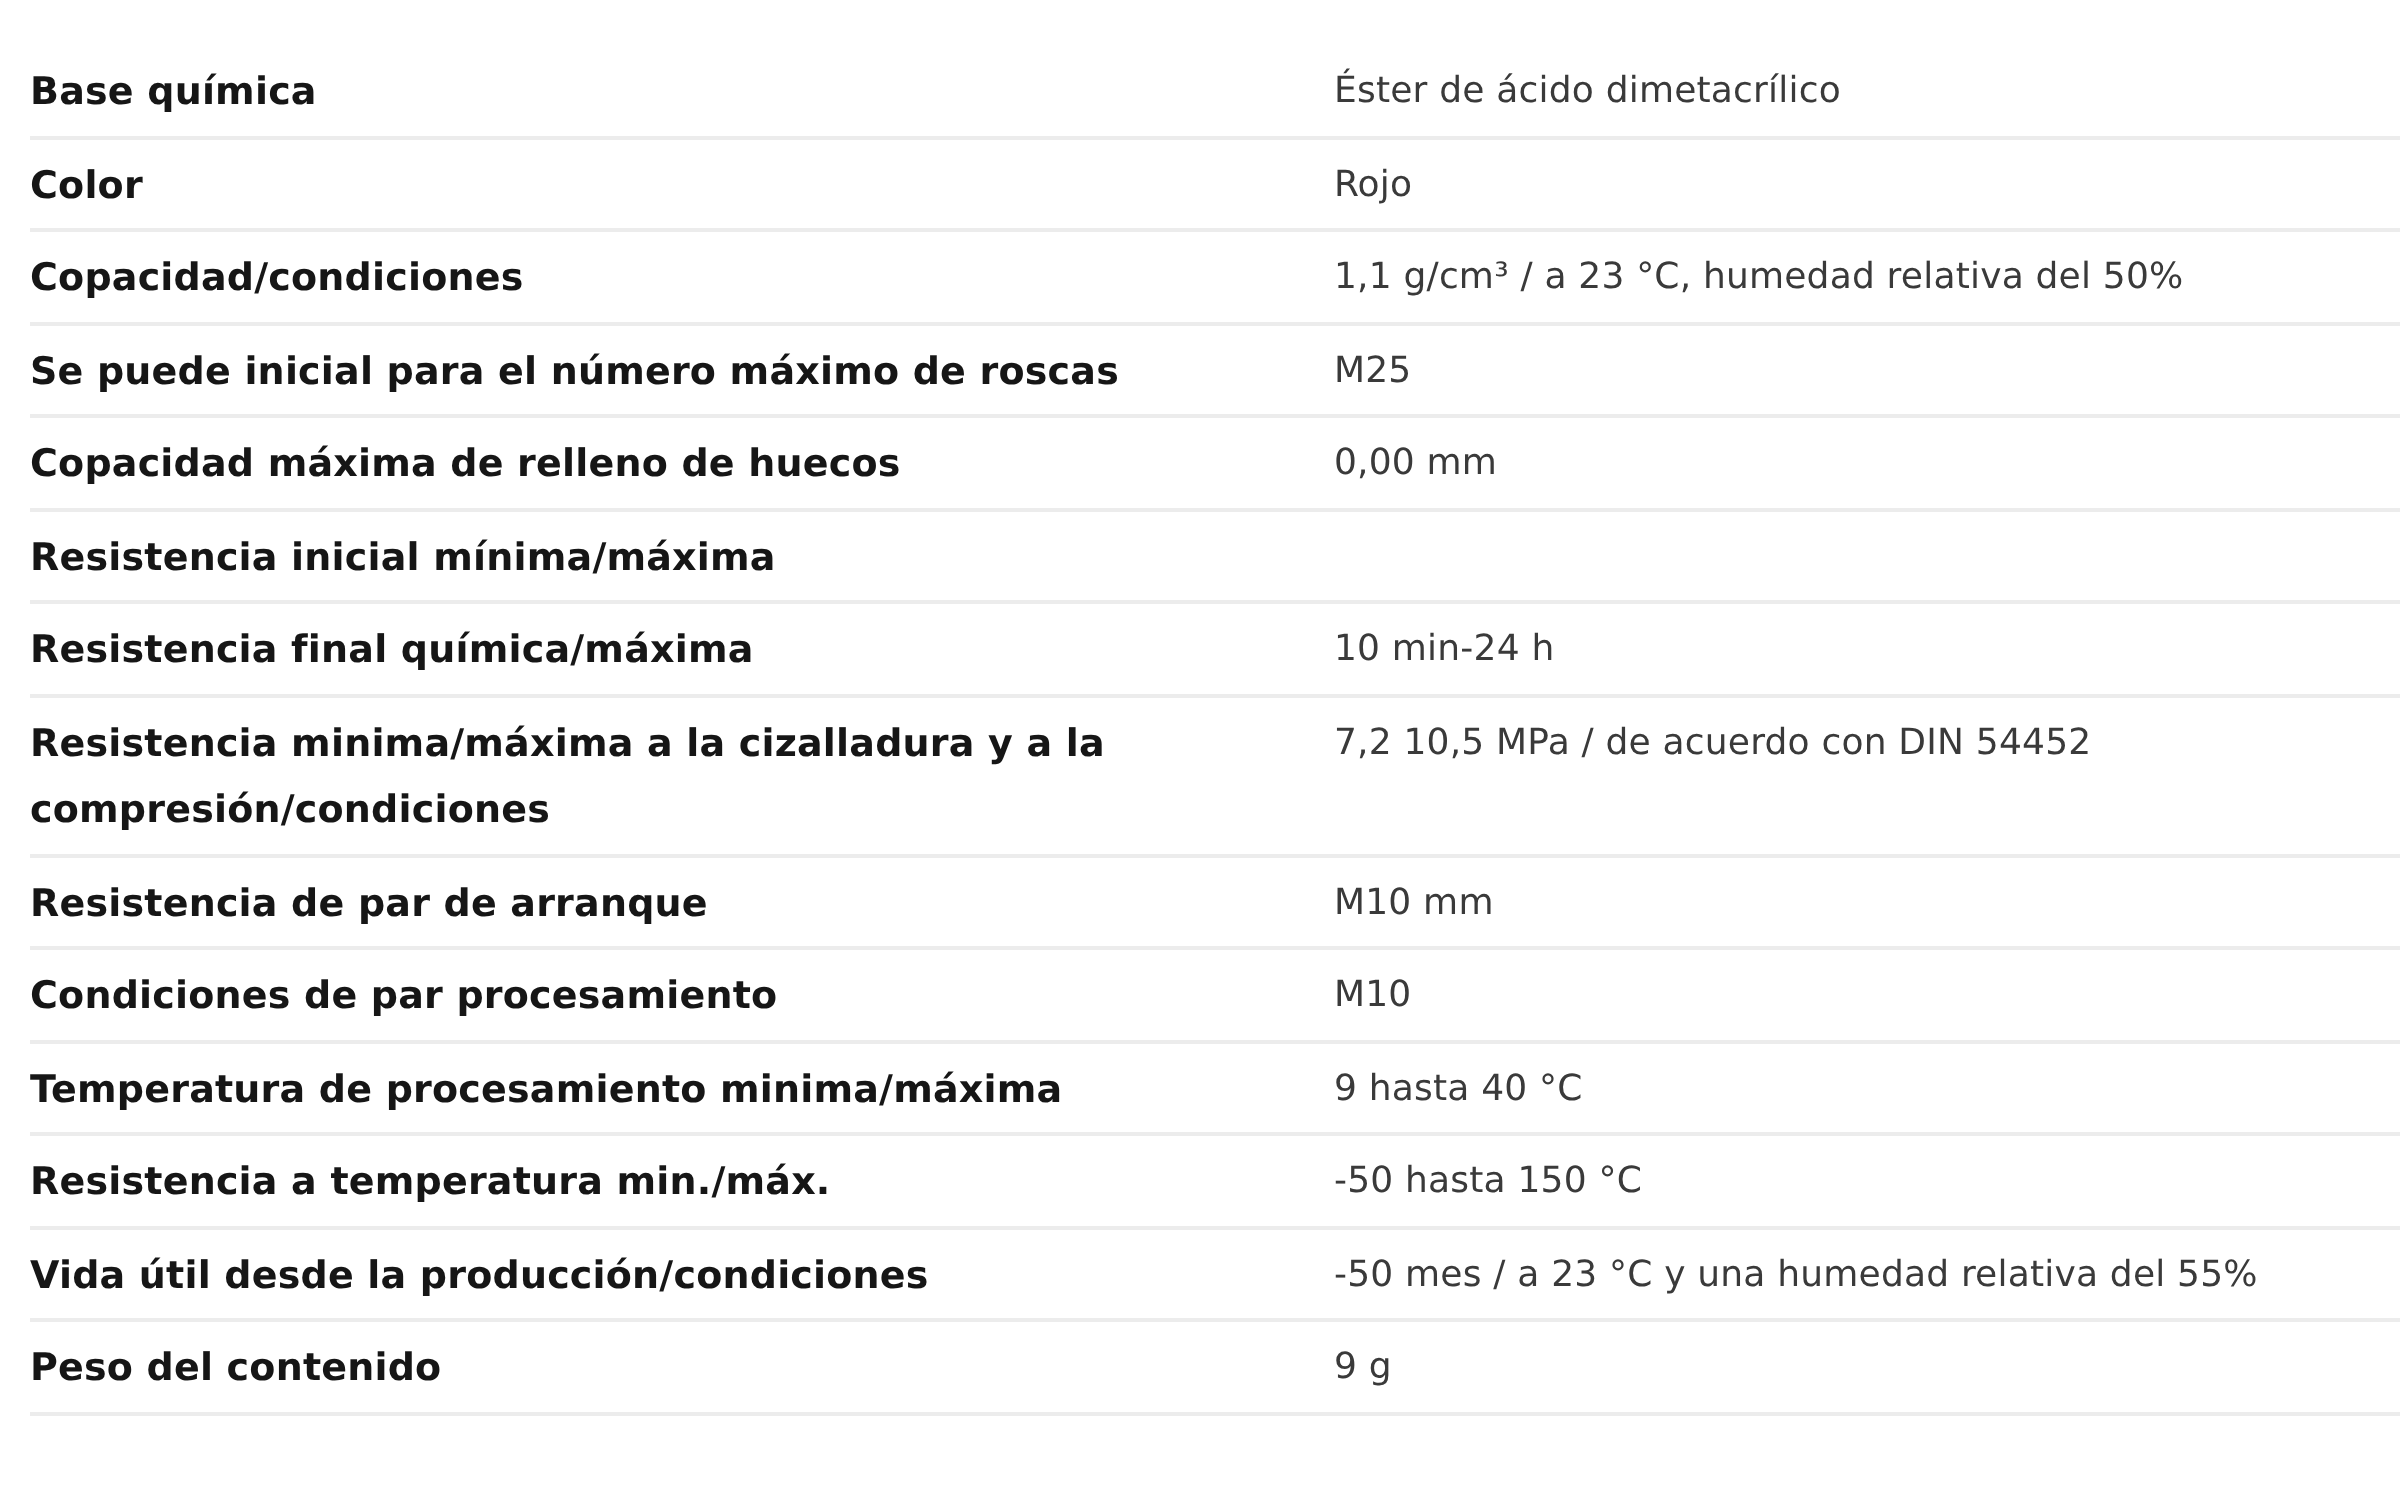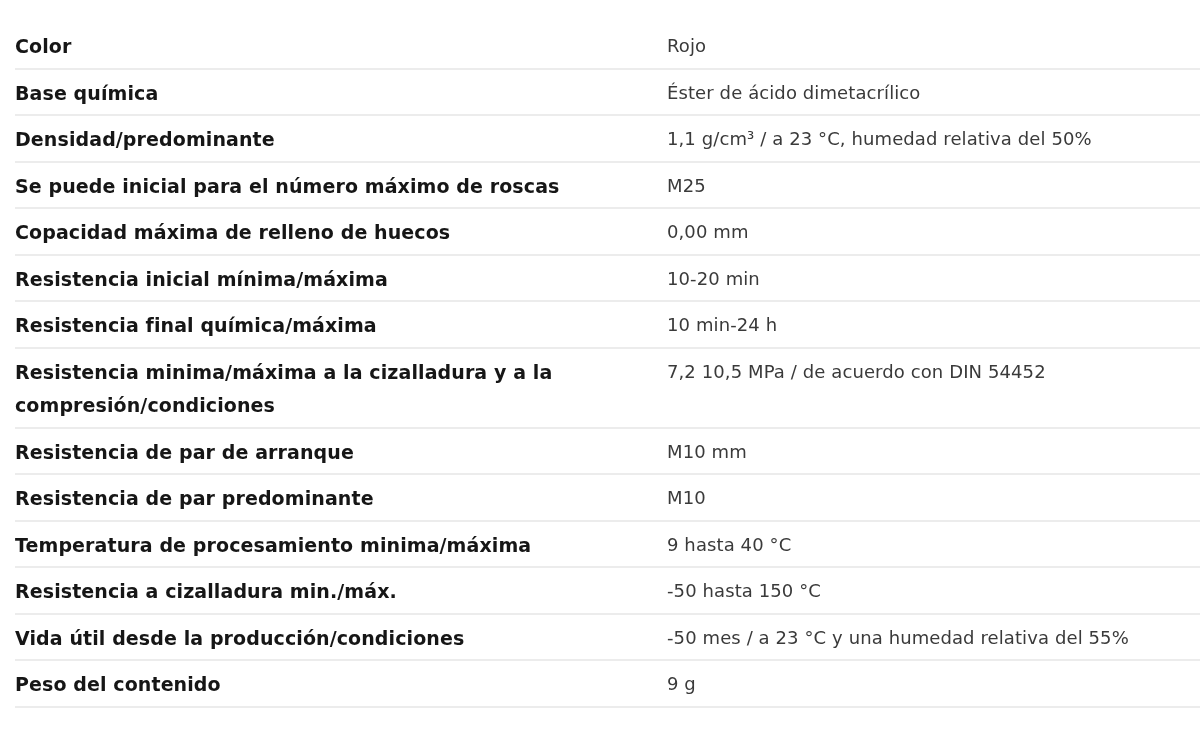--- a/index.html
+++ b/index.html
@@ -44,65 +44,64 @@
       padding-top: 6px;
       color: #3a3a3a;
       letter-spacing: 0.1px;
     }
   </style>
 </head>
 <body>
 
 <div class="spec-table">
   <div class="spec-row">
+    <div class="spec-label">Base química</div>
+    <div class="spec-value">Éster de ácido dimetacrílico</div>
+  </div>
+  <div class="spec-row">
     <div class="spec-label">Color</div>
     <div class="spec-value">Rojo</div>
   </div>
   <div class="spec-row">
-    <div class="spec-label">Base química</div>
-    <div class="spec-value">Éster de ácido dimetacrílico</div>
-  </div>
-  <div class="spec-row">
-    <div class="spec-label">Densidad/predominante</div>
+    <div class="spec-label">Copacidad/condiciones</div>
     <div class="spec-value">1,1 g/cm³ / a 23 °C, humedad relativa del 50%</div>
   </div>
   <div class="spec-row">
     <div class="spec-label">Se puede inicial para el número máximo de roscas</div>
     <div class="spec-value">M25</div>
   </div>
   <div class="spec-row">
     <div class="spec-label">Copacidad máxima de relleno de huecos</div>
     <div class="spec-value">0,00 mm</div>
   </div>
   <div class="spec-row">
     <div class="spec-label">Resistencia inicial mínima/máxima</div>
-    <div class="spec-value">10-20 min</div>
   </div>
   <div class="spec-row">
     <div class="spec-label">Resistencia final química/máxima</div>
     <div class="spec-value">10 min-24 h</div>
   </div>
   <div class="spec-row tall">
     <div class="spec-label">Resistencia minima/máxima a la cizalladura y a la compresión/condiciones</div>
     <div class="spec-value">7,2 10,5 MPa / de acuerdo con DIN 54452</div>
   </div>
   <div class="spec-row">
     <div class="spec-label">Resistencia de par de arranque</div>
     <div class="spec-value">M10 mm</div>
   </div>
   <div class="spec-row">
-    <div class="spec-label">Resistencia de par predominante</div>
+    <div class="spec-label">Condiciones de par procesamiento</div>
     <div class="spec-value">M10</div>
   </div>
   <div class="spec-row">
     <div class="spec-label">Temperatura de procesamiento minima/máxima</div>
     <div class="spec-value">9 hasta 40 °C</div>
   </div>
   <div class="spec-row">
-    <div class="spec-label">Resistencia a cizalladura min./máx.</div>
+    <div class="spec-label">Resistencia a temperatura min./máx.</div>
     <div class="spec-value">-50 hasta 150 °C</div>
   </div>
   <div class="spec-row">
     <div class="spec-label">Vida útil desde la producción/condiciones</div>
     <div class="spec-value">-50 mes / a 23 °C y una humedad relativa del 55%</div>
   </div>
   <div class="spec-row">
     <div class="spec-label">Peso del contenido</div>
     <div class="spec-value">9 g</div>
   </div>

